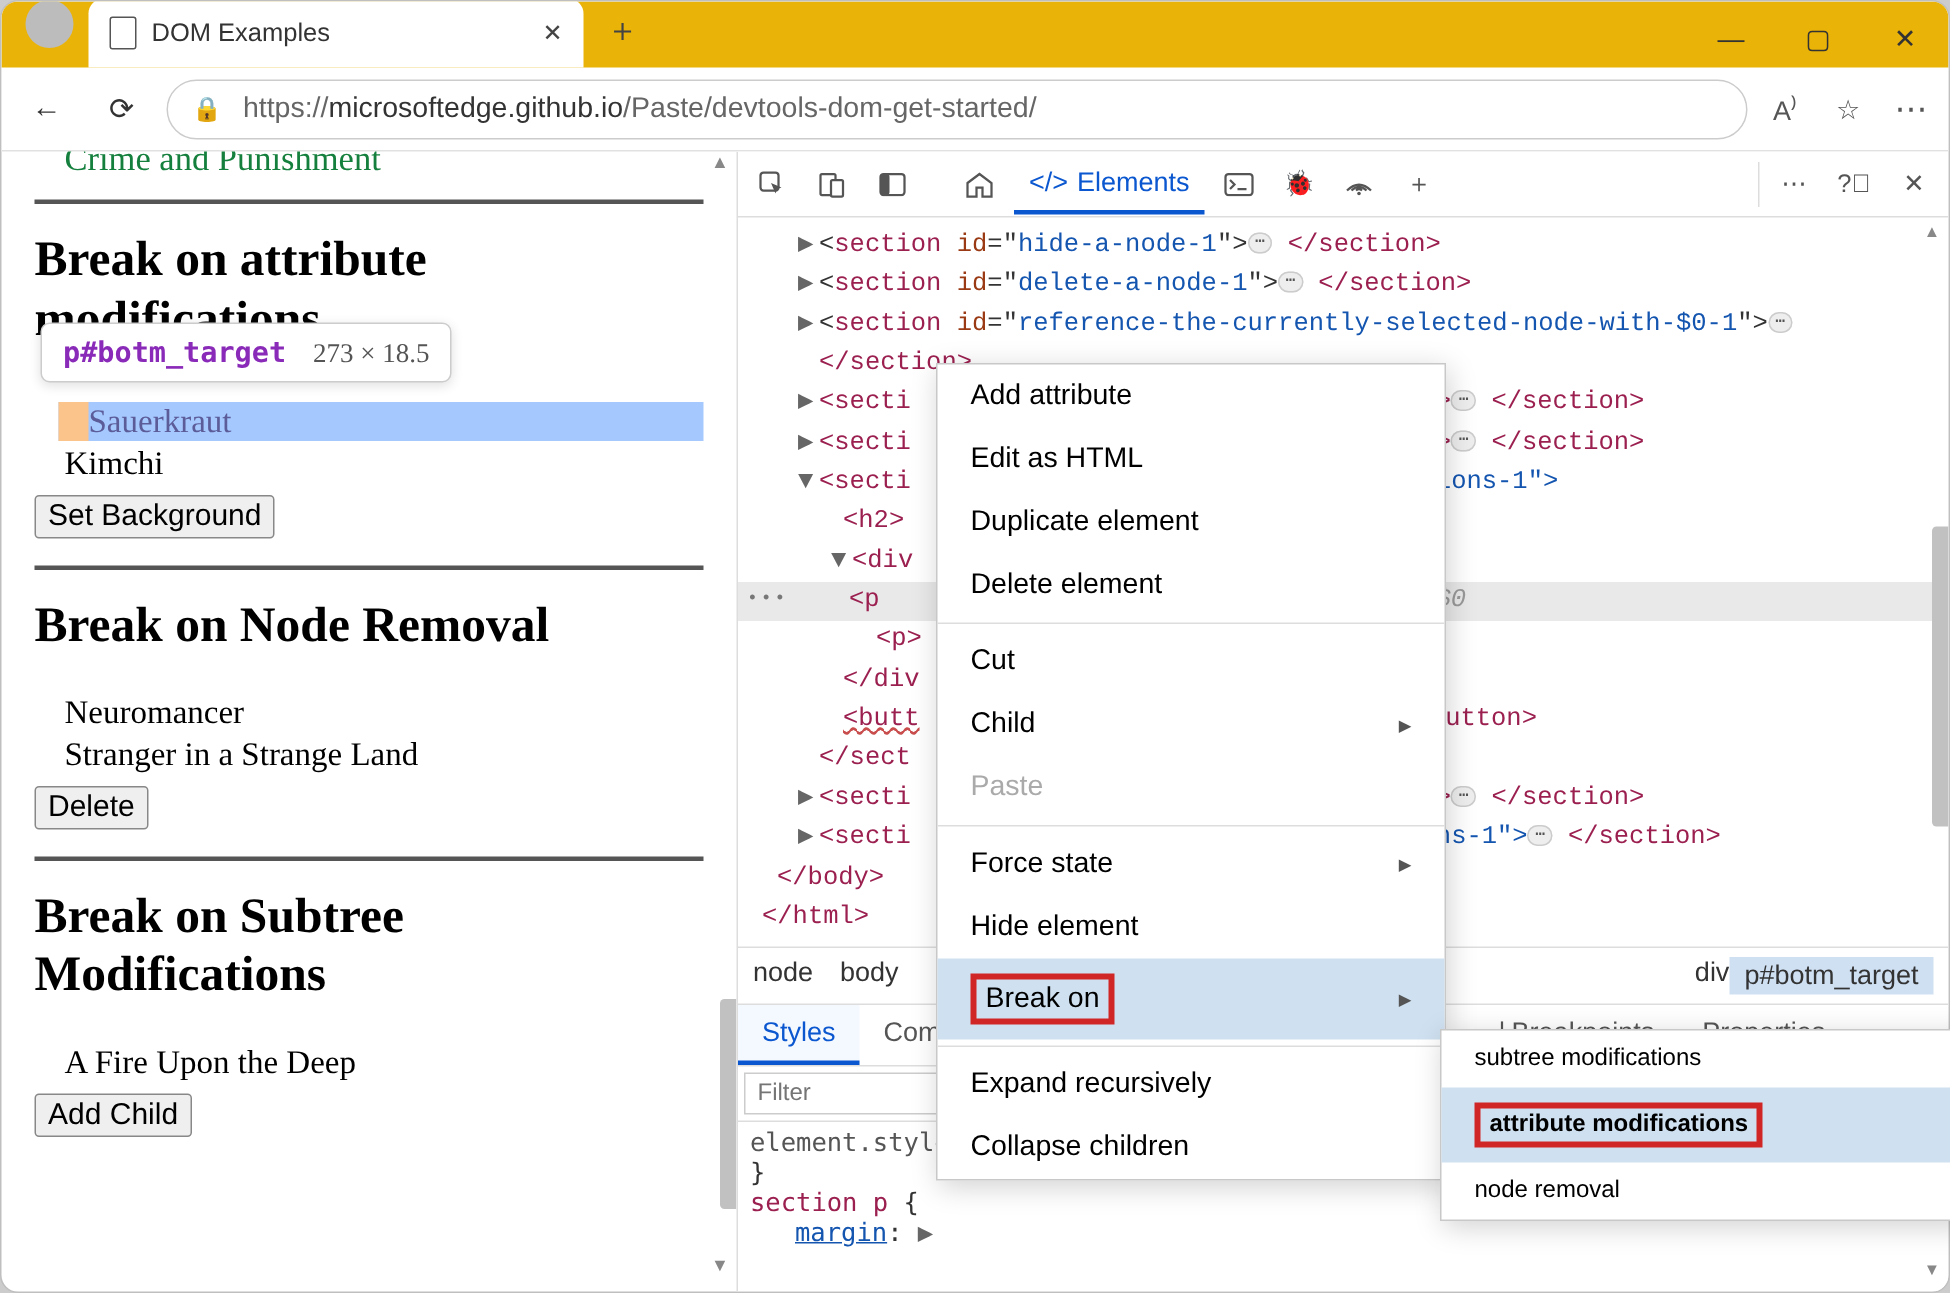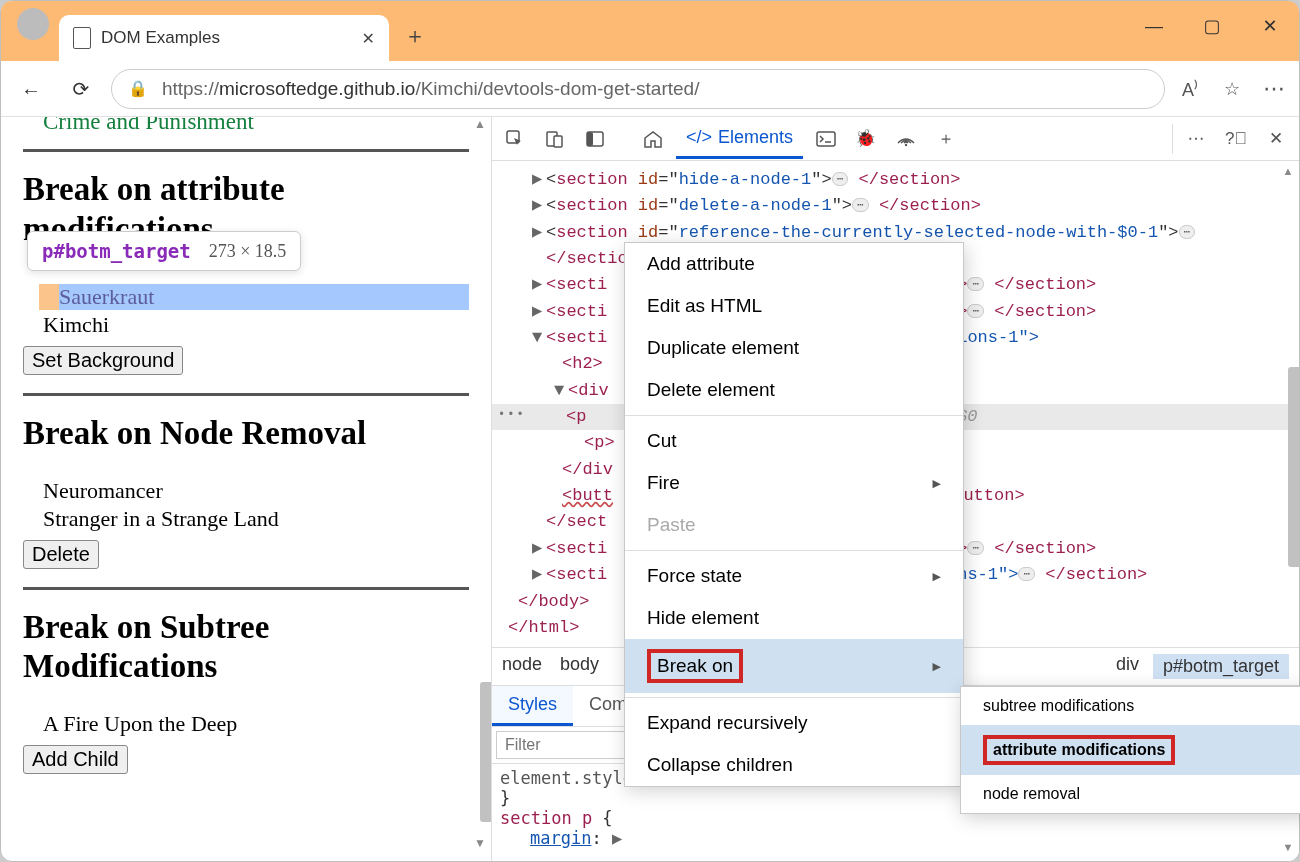--- a/index.html
+++ b/index.html
@@ -17,22 +17,22 @@
     inset: 0;
     background: #fff;
     border-radius: 12px;
     border: 1px solid #bfbfbf;
     overflow: hidden;
     display: flex;
     flex-direction: column;
   }
   
   .titlebar {
-    height: 60px;
-    background: #fdba74;
+    height: 44px;
+    background: #eab308;
     display: flex;
     align-items: flex-end;
     padding-left: 8px;
     position: relative;
   }
   .profile-icon {
     width: 32px; height: 32px; border-radius: 50%;
     background: #bcbcbc;
     margin: 0 10px 14px 8px;
     align-self: center;
@@ -207,21 +207,21 @@
   .squiggle { text-decoration: underline wavy #c94d4d; }
   .crumbs {
     border-top: 1px solid #ddd;
     border-bottom: 1px solid #ddd;
     padding: 6px 10px;
     font-size: 18px;
     display:flex; gap:18px;
   }
   .crumbs span { color:#555;}
   .crumbs .node { color:#333;}
-  .crumbs .right { margin-left:auto; display:flex; gap:14px;}
+  .crumbs .right { margin-left:auto; display:flex; }
   .crumbs .pill { background:#cfe0f3; padding:2px 10px; color:#333; }
   .styles-tabs {
     display:flex; gap:0; border-bottom:1px solid #ddd;
     font-size:18px;
   }
   .styles-tabs div { padding:8px 16px; color:#555; }
   .styles-tabs .active { color:#0b57d0; border-bottom:3px solid #0b57d0; background:#f4f8ff;}
   .filterbar {
     display:flex; border-bottom:1px solid #ddd;
   }
@@ -292,21 +292,21 @@
       <div>✕</div>
     </div>
   </div>
 
   <div class="toolbar">
     <div class="nav-btn">←</div>
     <div class="nav-btn">⟳</div>
     <div class="urlbar">
       <span class="lock">🔒</span>
       <span>
-        <span>https://</span><span class="host">microsoftedge.github.io</span><span>/Kimchi/devtools-dom-get-started/</span>
+        <span>https://</span><span class="host">microsoftedge.github.io</span><span>/Paste/devtools-dom-get-started/</span>
       </span>
     </div>
     <div class="tool-right">
       <span>A⁾</span>
       <span>☆</span>
       <span style="font-size:22px;">⋯</span>
     </div>
   </div>
 
   <div class="content">
@@ -462,21 +462,21 @@
 </div>
 
 <div class="ctx">
   <div class="mi">Add attribute</div>
   <div class="mi">Edit as HTML</div>
   <div class="mi">Duplicate element</div>
   <div class="mi">Delete element</div>
   <div class="sep"></div>
   <div class="mi">Cut</div>
   <div class="mi sub">
-      <span>Fire</span>
+      <span>Child</span>
     </div>
   <div class="mi disabled">Paste</div>
   <div class="sep"></div>
   <div class="mi sub">
       <span>Force state</span>
     </div>
   <div class="mi">Hide element</div>
   <div class="mi sub hl boxed">
       <span class="txt">Break on</span>
     </div>

